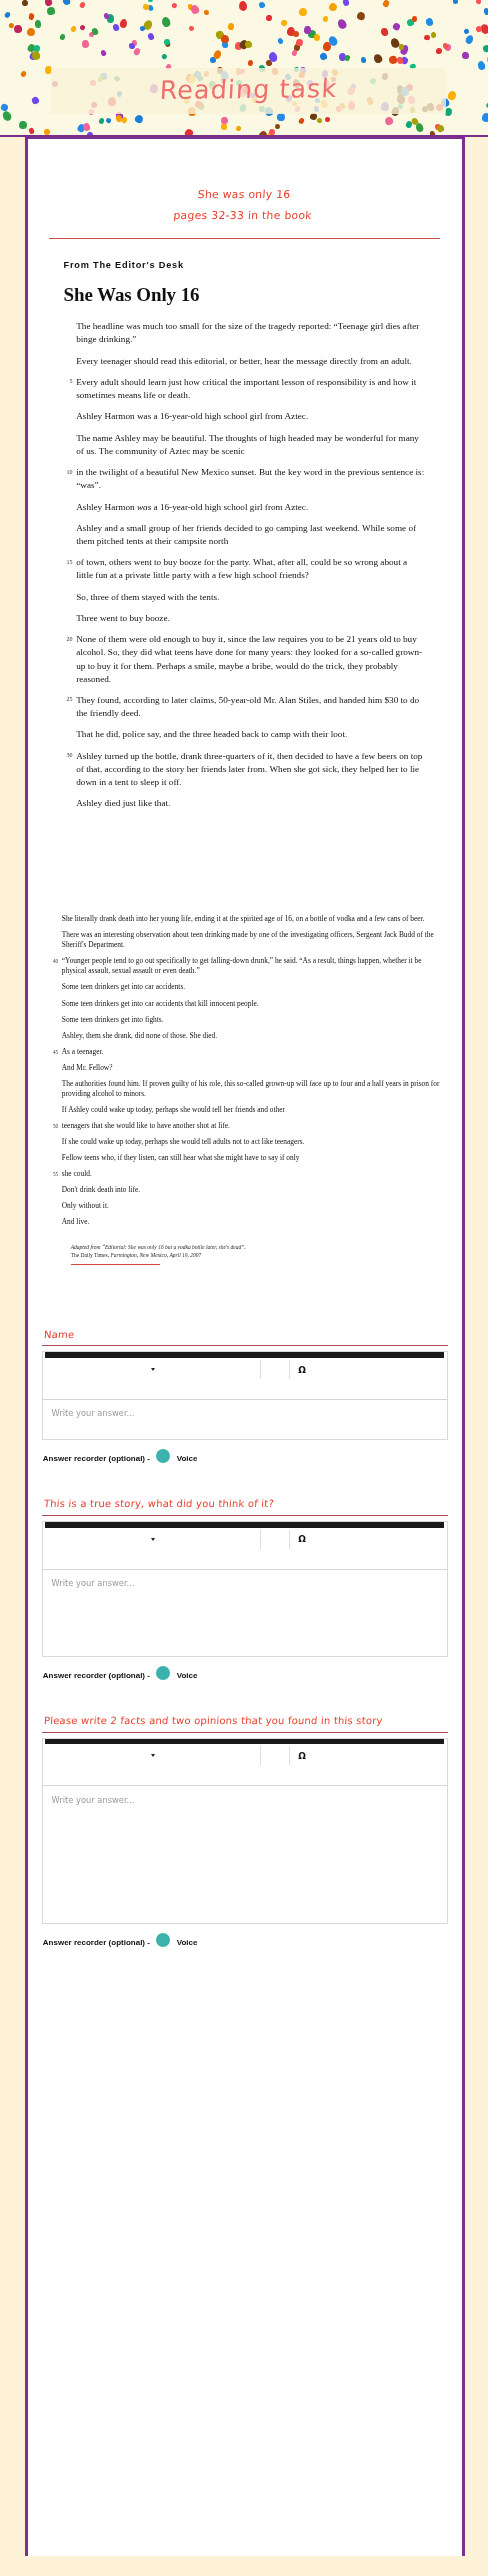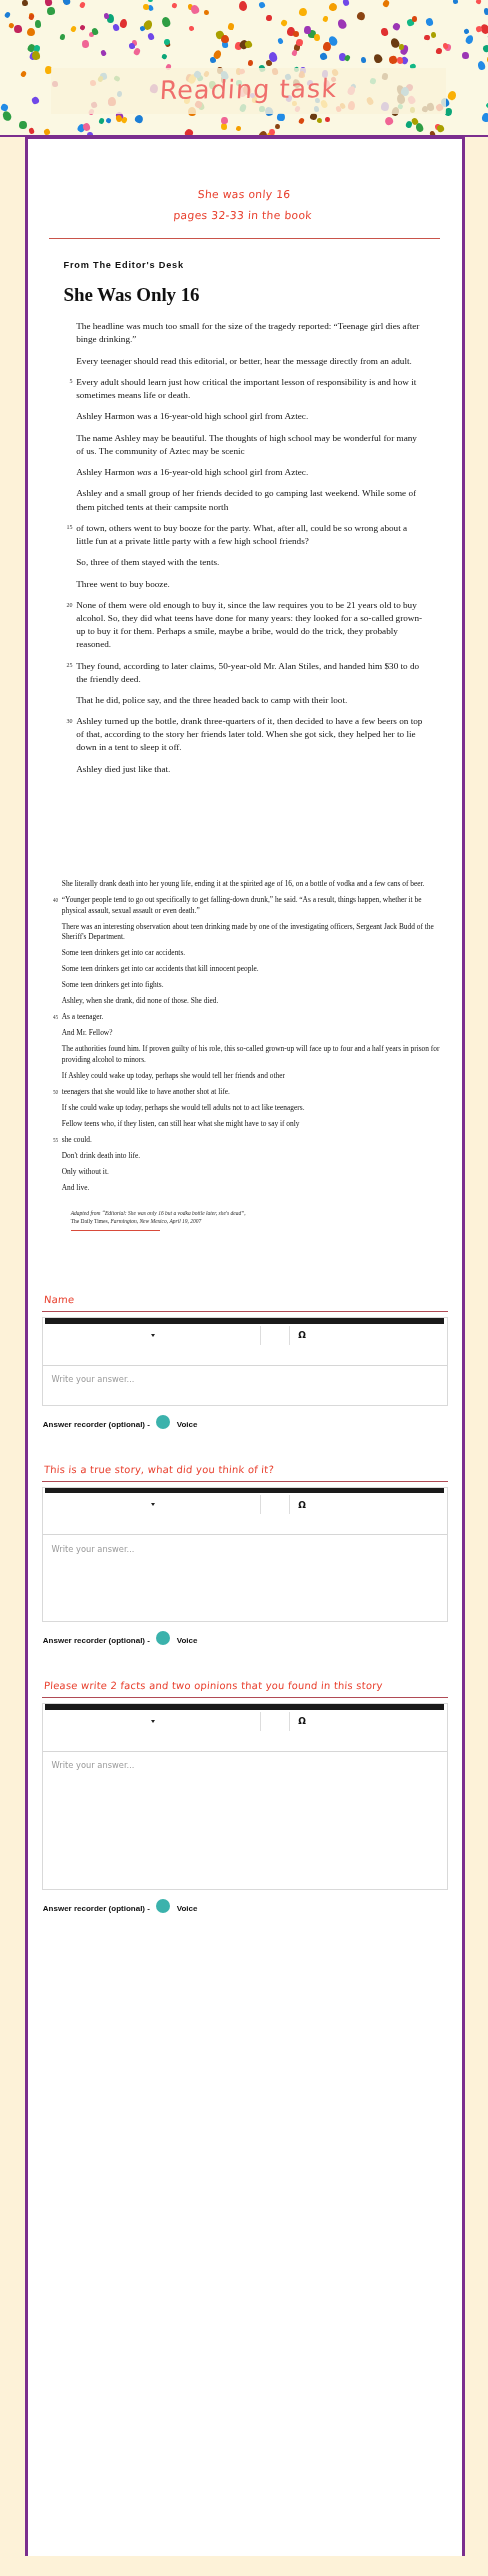--- a/index.html
+++ b/index.html
@@ -524,21 +524,25 @@
             <div class="para">
               <div class="lineno">5</div>
               <div class="ptext">Every adult should learn just how critical the important lesson of responsibility is and how it sometimes means life or death.</div>
             </div>
             <div class="para">
               <div class="lineno"></div>
               <div class="ptext">Ashley Harmon was a 16-year-old high school girl from Aztec.</div>
             </div>
             <div class="para">
               <div class="lineno"></div>
-              <div class="ptext">The name Ashley may be beautiful. The thoughts of high school may be wonderful for many of us. The community of Aztec may be scenic</div>
+              <div class="ptext">The name Ashley may be beautiful. The thoughts of high headed may be wonderful for many of us. The community of Aztec may be scenic</div>
+            </div>
+            <div class="para">
+              <div class="lineno">10</div>
+              <div class="ptext">in the twilight of a beautiful New Mexico sunset. But the key word in the previous sentence is: “was”.</div>
             </div>
             <div class="para">
               <div class="lineno"></div>
               <div class="ptext">Ashley Harmon <em>was</em> a 16-year-old high school girl from Aztec.</div>
             </div>
             <div class="para">
               <div class="lineno"></div>
               <div class="ptext">Ashley and a small group of her friends decided to go camping last weekend. While some of them pitched tents at their campsite north</div>
             </div>
             <div class="para">
@@ -560,60 +564,60 @@
             <div class="para">
               <div class="lineno">25</div>
               <div class="ptext">They found, according to later claims, 50-year-old Mr. Alan Stiles, and handed him $30 to do the friendly deed.</div>
             </div>
             <div class="para">
               <div class="lineno"></div>
               <div class="ptext">That he did, police say, and the three headed back to camp with their loot.</div>
             </div>
             <div class="para">
               <div class="lineno">30</div>
-              <div class="ptext">Ashley turned up the bottle, drank three-quarters of it, then decided to have a few beers on top of that, according to the story her friends later told. When she got sick, they helped her to lie down in a tent to sleep it off.</div>
+              <div class="ptext">Ashley turned up the bottle, drank three-quarters of it, then decided to have a few beers on top of that, according to the story her friends later from. When she got sick, they helped her to lie down in a tent to sleep it off.</div>
             </div>
             <div class="para">
               <div class="lineno"></div>
               <div class="ptext">Ashley died just like that.</div>
             </div>
           </div>
       </div>
 
       <div class="gap"></div>
 
       <div class="article-part2">
         <div id="paras-2">
             <div class="para">
               <div class="lineno"></div>
               <div class="ptext">She literally drank death into her young life, ending it at the spirited age of 16, on a bottle of vodka and a few cans of beer.</div>
             </div>
             <div class="para">
+              <div class="lineno"></div>
+              <div class="ptext">There was an interesting observation about teen drinking made by one of the investigating officers, Sergeant Jack Budd of the Sheriff's Department.</div>
+            </div>
+            <div class="para">
               <div class="lineno">40</div>
               <div class="ptext">“Younger people tend to go out specifically to get falling-down drunk,” he said. “As a result, things happen, whether it be physical assault, sexual assault or even death.”</div>
             </div>
             <div class="para">
               <div class="lineno"></div>
-              <div class="ptext">There was an interesting observation about teen drinking made by one of the investigating officers, Sergeant Jack Budd of the Sheriff's Department.</div>
-            </div>
-            <div class="para">
-              <div class="lineno"></div>
               <div class="ptext">Some teen drinkers get into car accidents.</div>
             </div>
             <div class="para">
               <div class="lineno"></div>
               <div class="ptext">Some teen drinkers get into car accidents that kill innocent people.</div>
             </div>
             <div class="para">
               <div class="lineno"></div>
               <div class="ptext">Some teen drinkers get into fights.</div>
             </div>
             <div class="para">
               <div class="lineno"></div>
-              <div class="ptext">Ashley, when she drank, did none of those. She died.</div>
+              <div class="ptext">Ashley, them she drank, did none of those. She died.</div>
             </div>
             <div class="para">
               <div class="lineno">45</div>
               <div class="ptext">As a teenager.</div>
             </div>
             <div class="para">
               <div class="lineno"></div>
               <div class="ptext">And Mr. Fellow?</div>
             </div>
             <div class="para">

